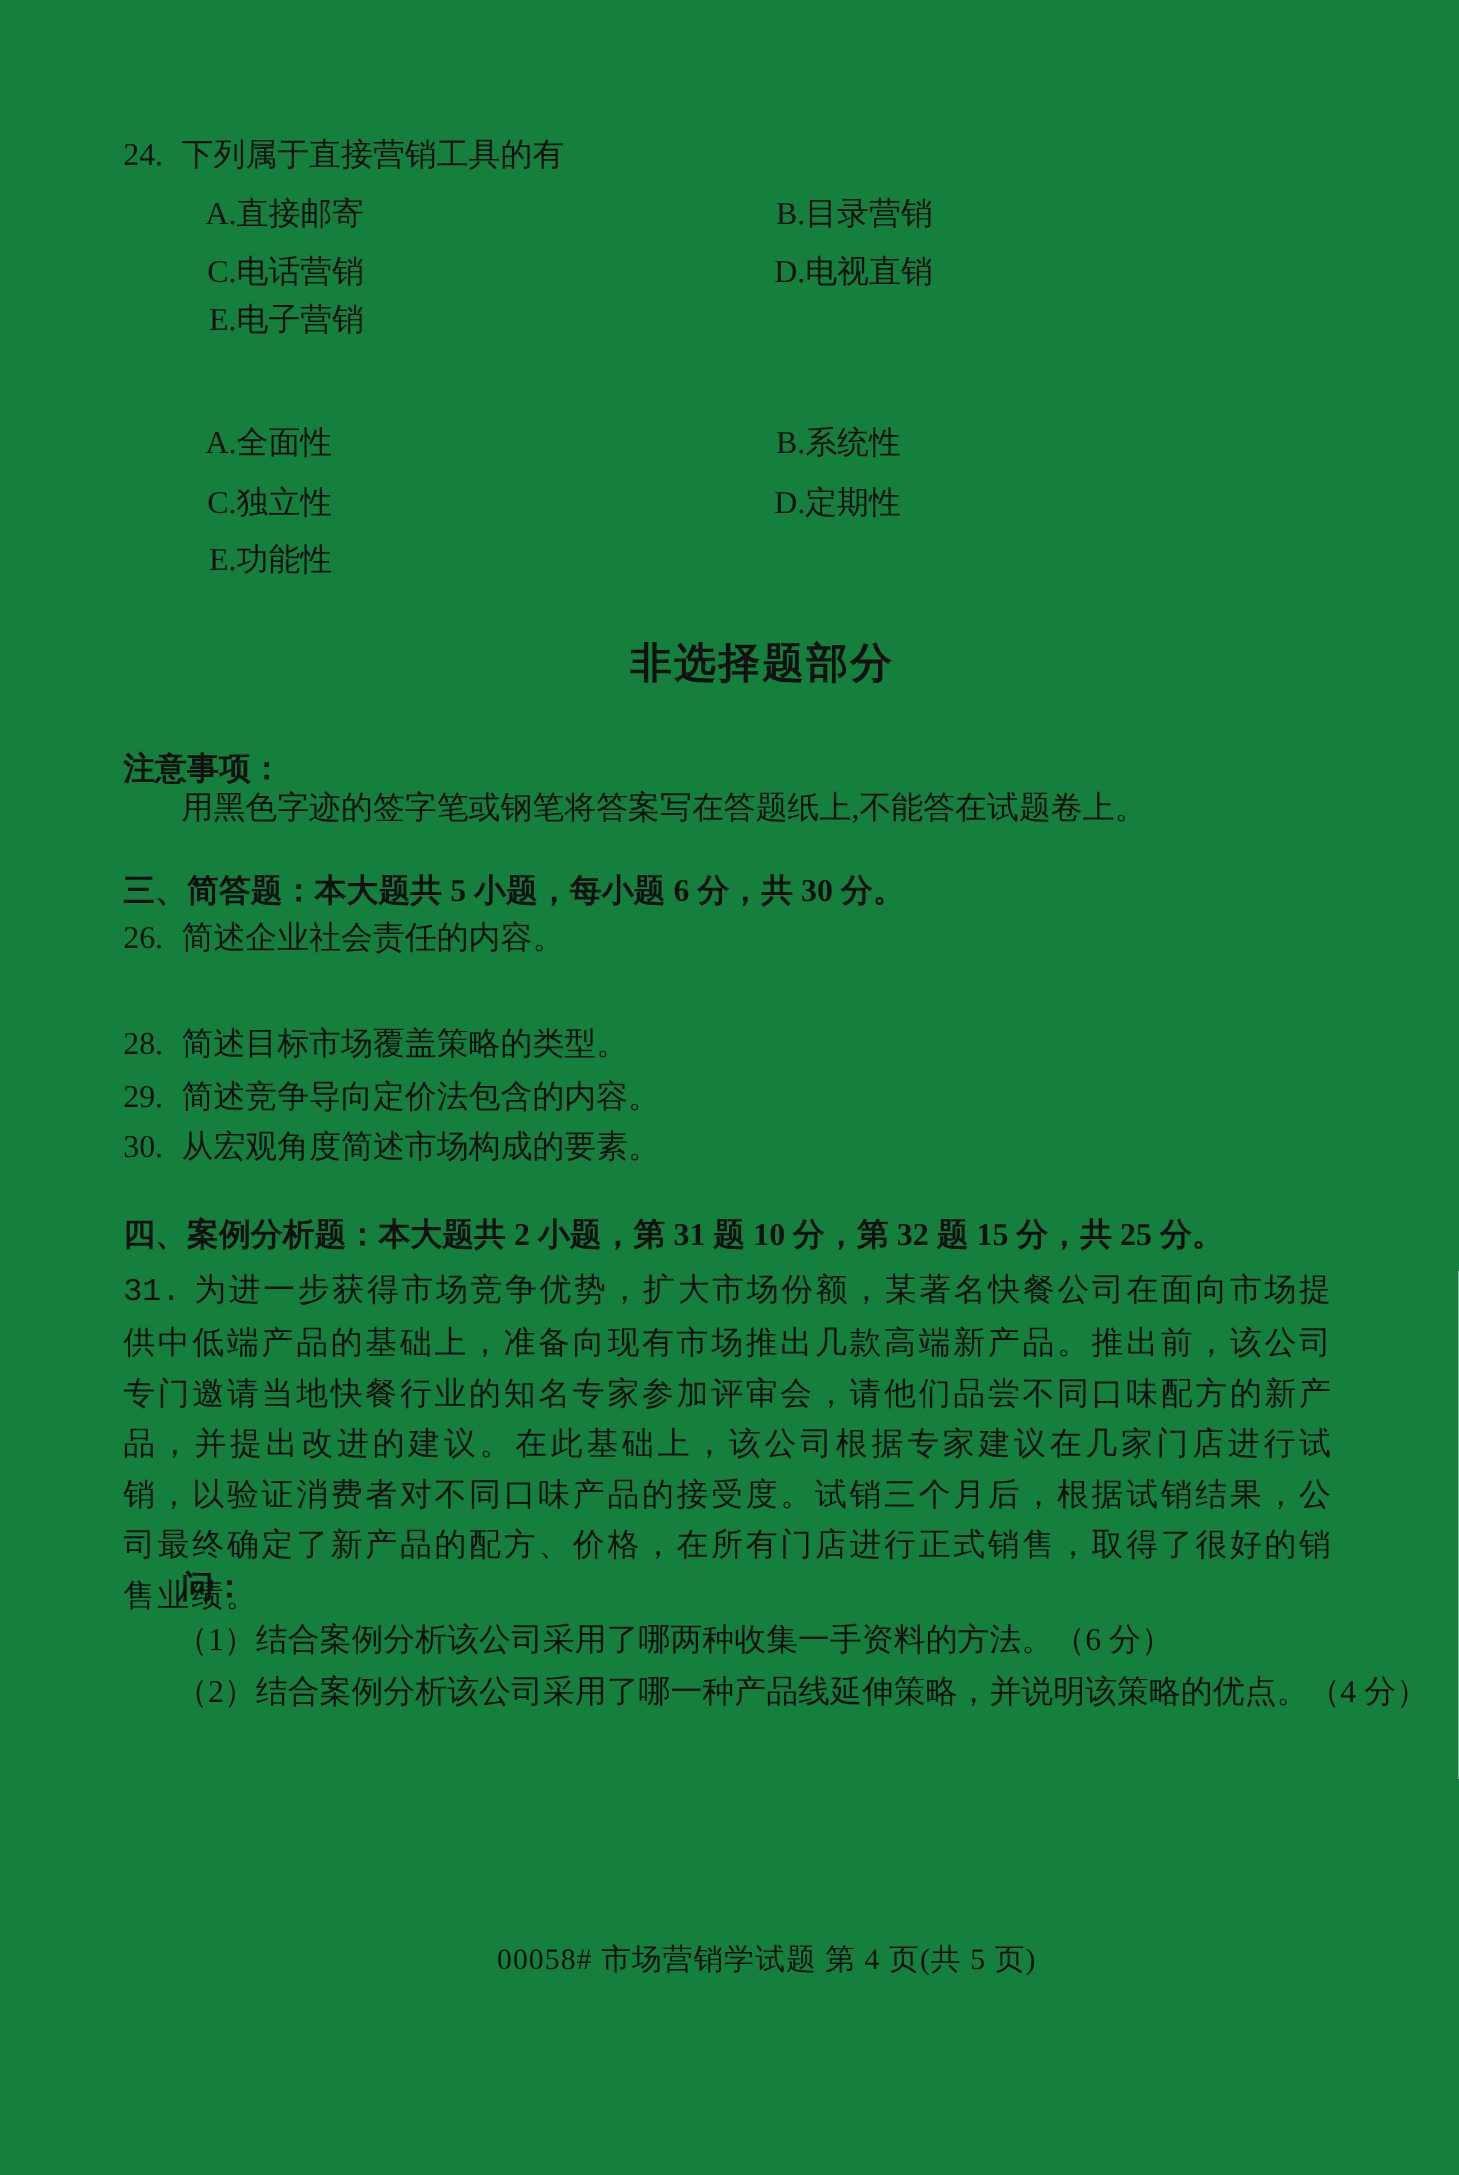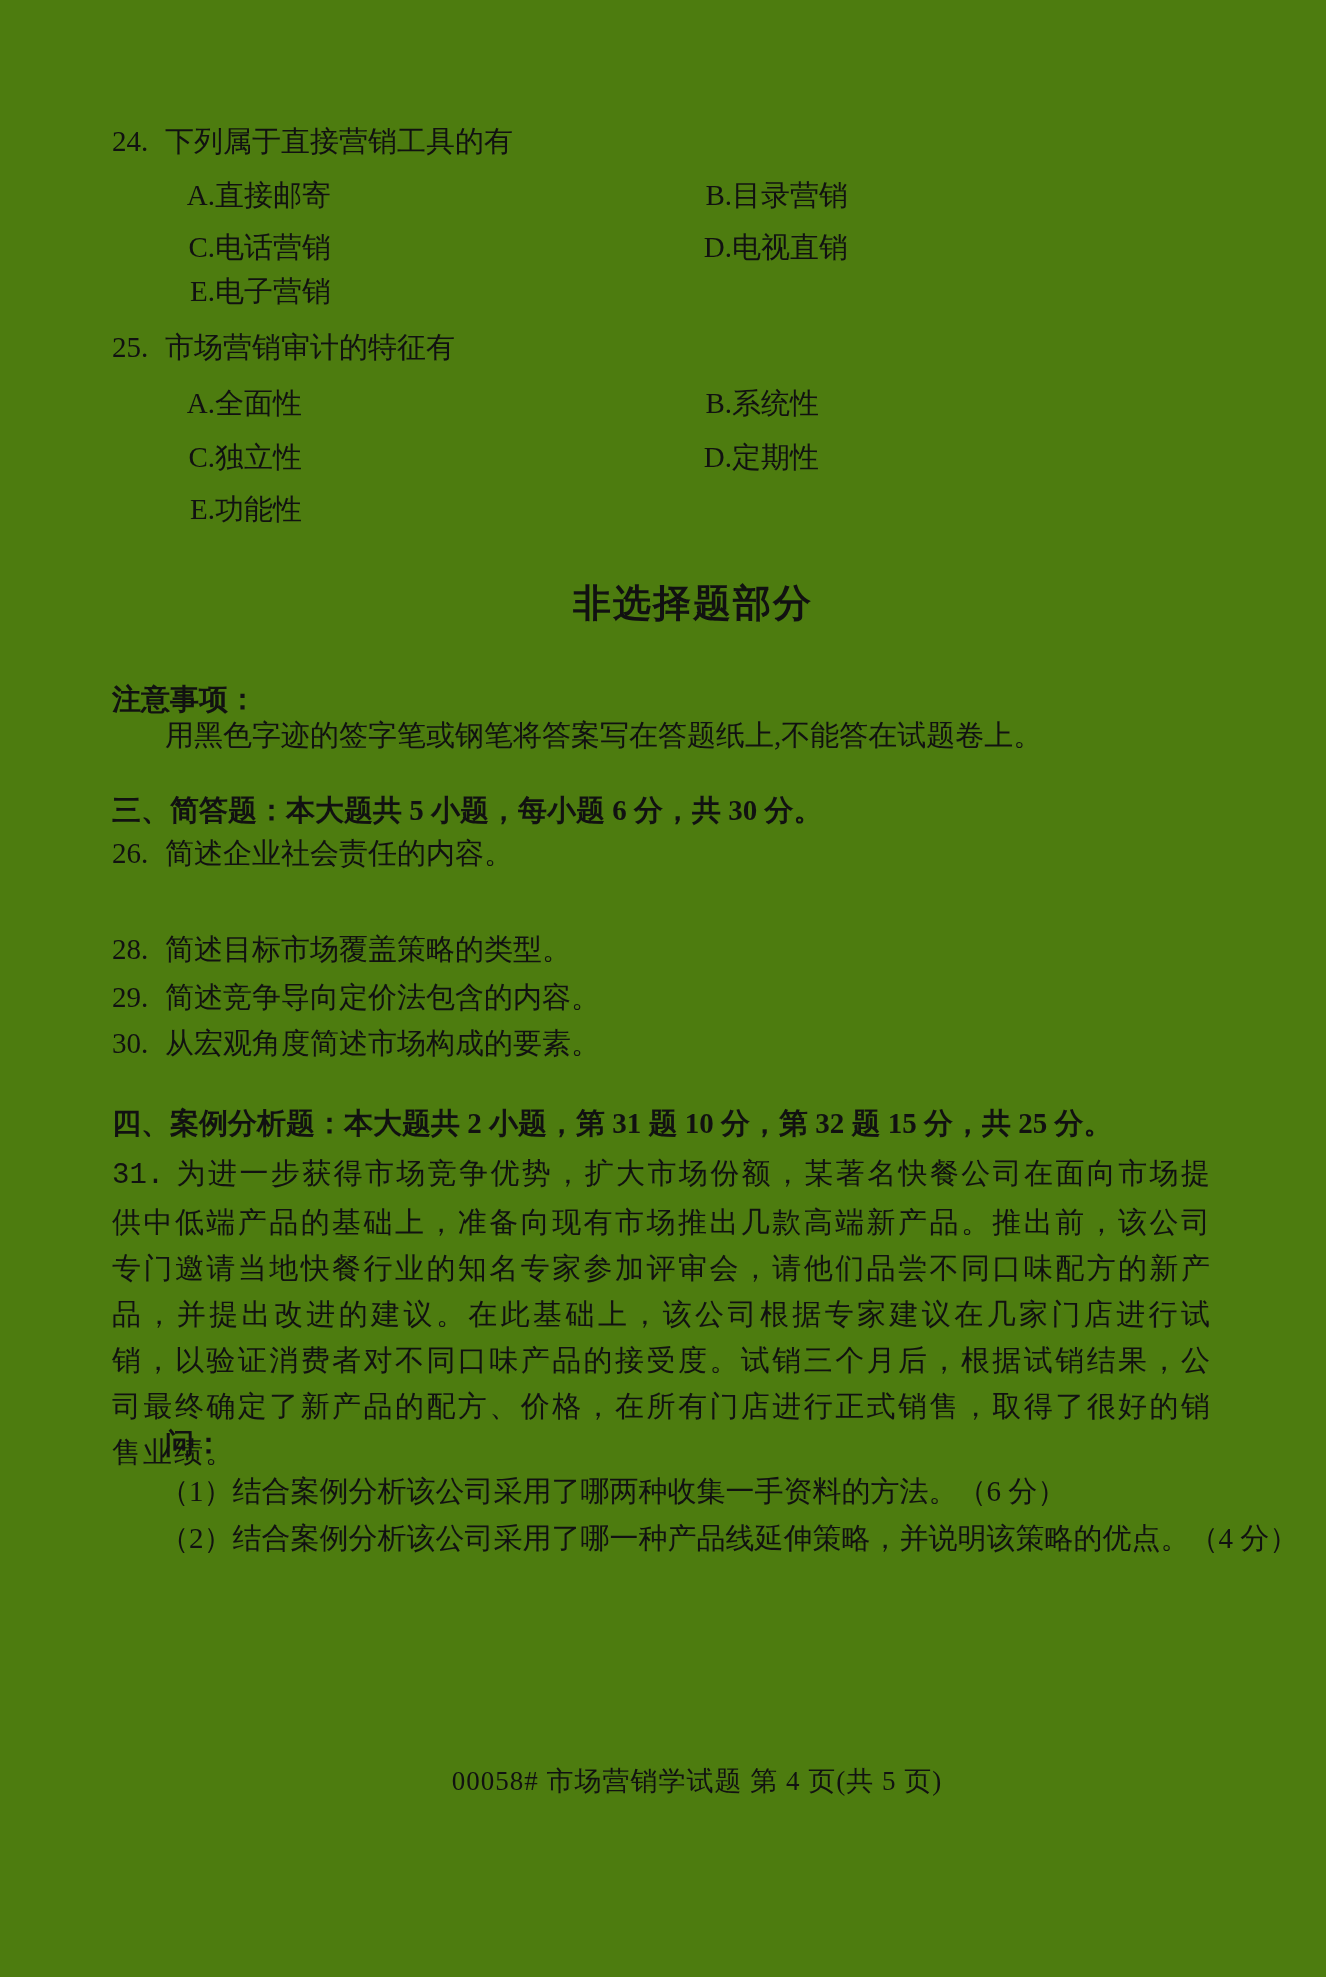--- a/index.html
+++ b/index.html
@@ -1,21 +1,21 @@
 <!DOCTYPE html>
 <html lang="zh"><head>
 <meta charset="utf-8">
 <style>
   html,body{margin:0;padding:0;background:#e8e8e8;}
   .page{
     position:relative;
     width:1326px;
     height:1977px;
     margin:0 auto;
-    background:#4d7c0f;
+    background:#15803d;
     color:#111;
     font-family:"Liberation Serif","DejaVu Serif",serif;
     font-size:29px;
     line-height:1.35;
     overflow:hidden;
   }
   .abs{position:absolute;left:112px;white-space:nowrap;}
   .bold{font-weight:700;}
   .num{display:inline-block;width:53px;}
   .opt-row{position:absolute;left:0;top:0;width:100%;height:42px;}
@@ -50,23 +50,20 @@
     <span class="opt col2"><span class="olabel">B.</span><span>目录营销</span></span>
   </div>
   <div class="opt-row" style="top:228px">
     <span class="opt col1"><span class="olabel">C.</span><span>电话营销</span></span>
     <span class="opt col2"><span class="olabel">D.</span><span>电视直销</span></span>
   </div>
   <div class="opt-row" style="top:272px">
     <span class="opt col1"><span class="olabel">E.</span><span>电子营销</span></span>
   </div>
 
-  <div class="abs" style="top:328px">
-    <span class="num">25.</span><span>市场营销审计的特征有</span>
-  </div>
   <div class="opt-row" style="top:384px">
     <span class="opt col1"><span class="olabel">A.</span><span>全面性</span></span>
     <span class="opt col2"><span class="olabel">B.</span><span>系统性</span></span>
   </div>
   <div class="opt-row" style="top:438px">
     <span class="opt col1"><span class="olabel">C.</span><span>独立性</span></span>
     <span class="opt col2"><span class="olabel">D.</span><span>定期性</span></span>
   </div>
   <div class="opt-row" style="top:490px">
     <span class="opt col1"><span class="olabel">E.</span><span>功能性</span></span>

